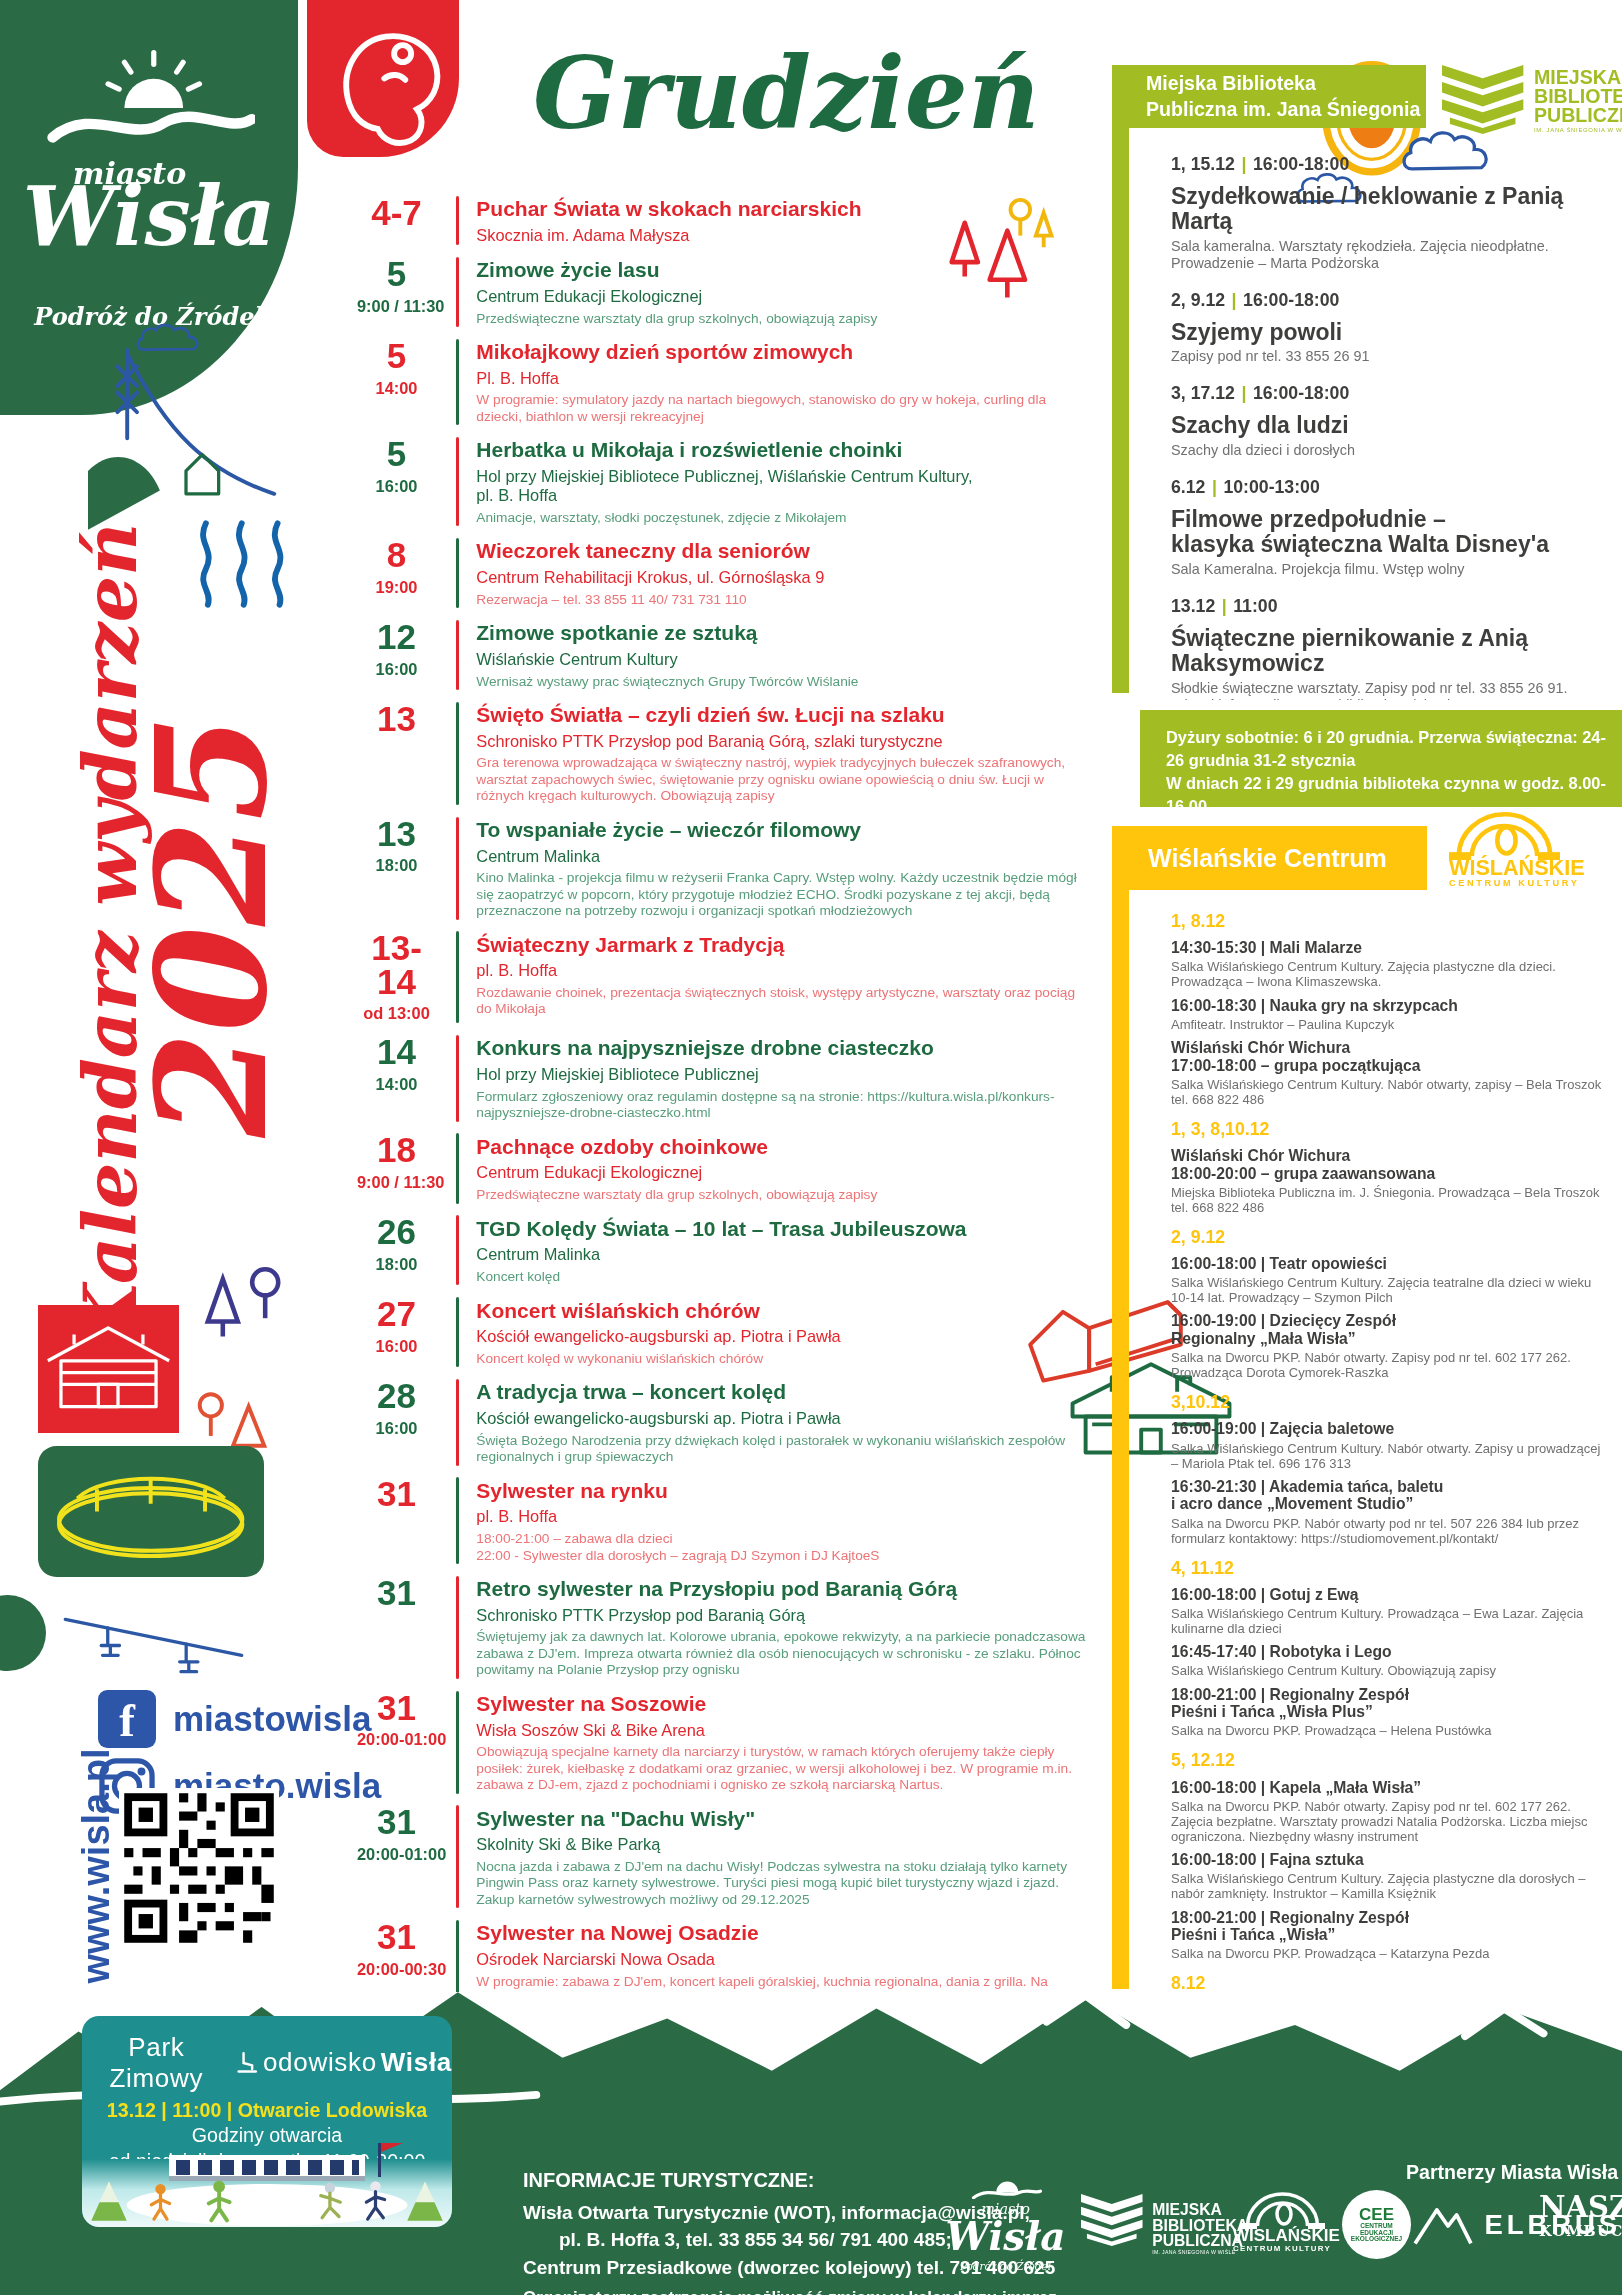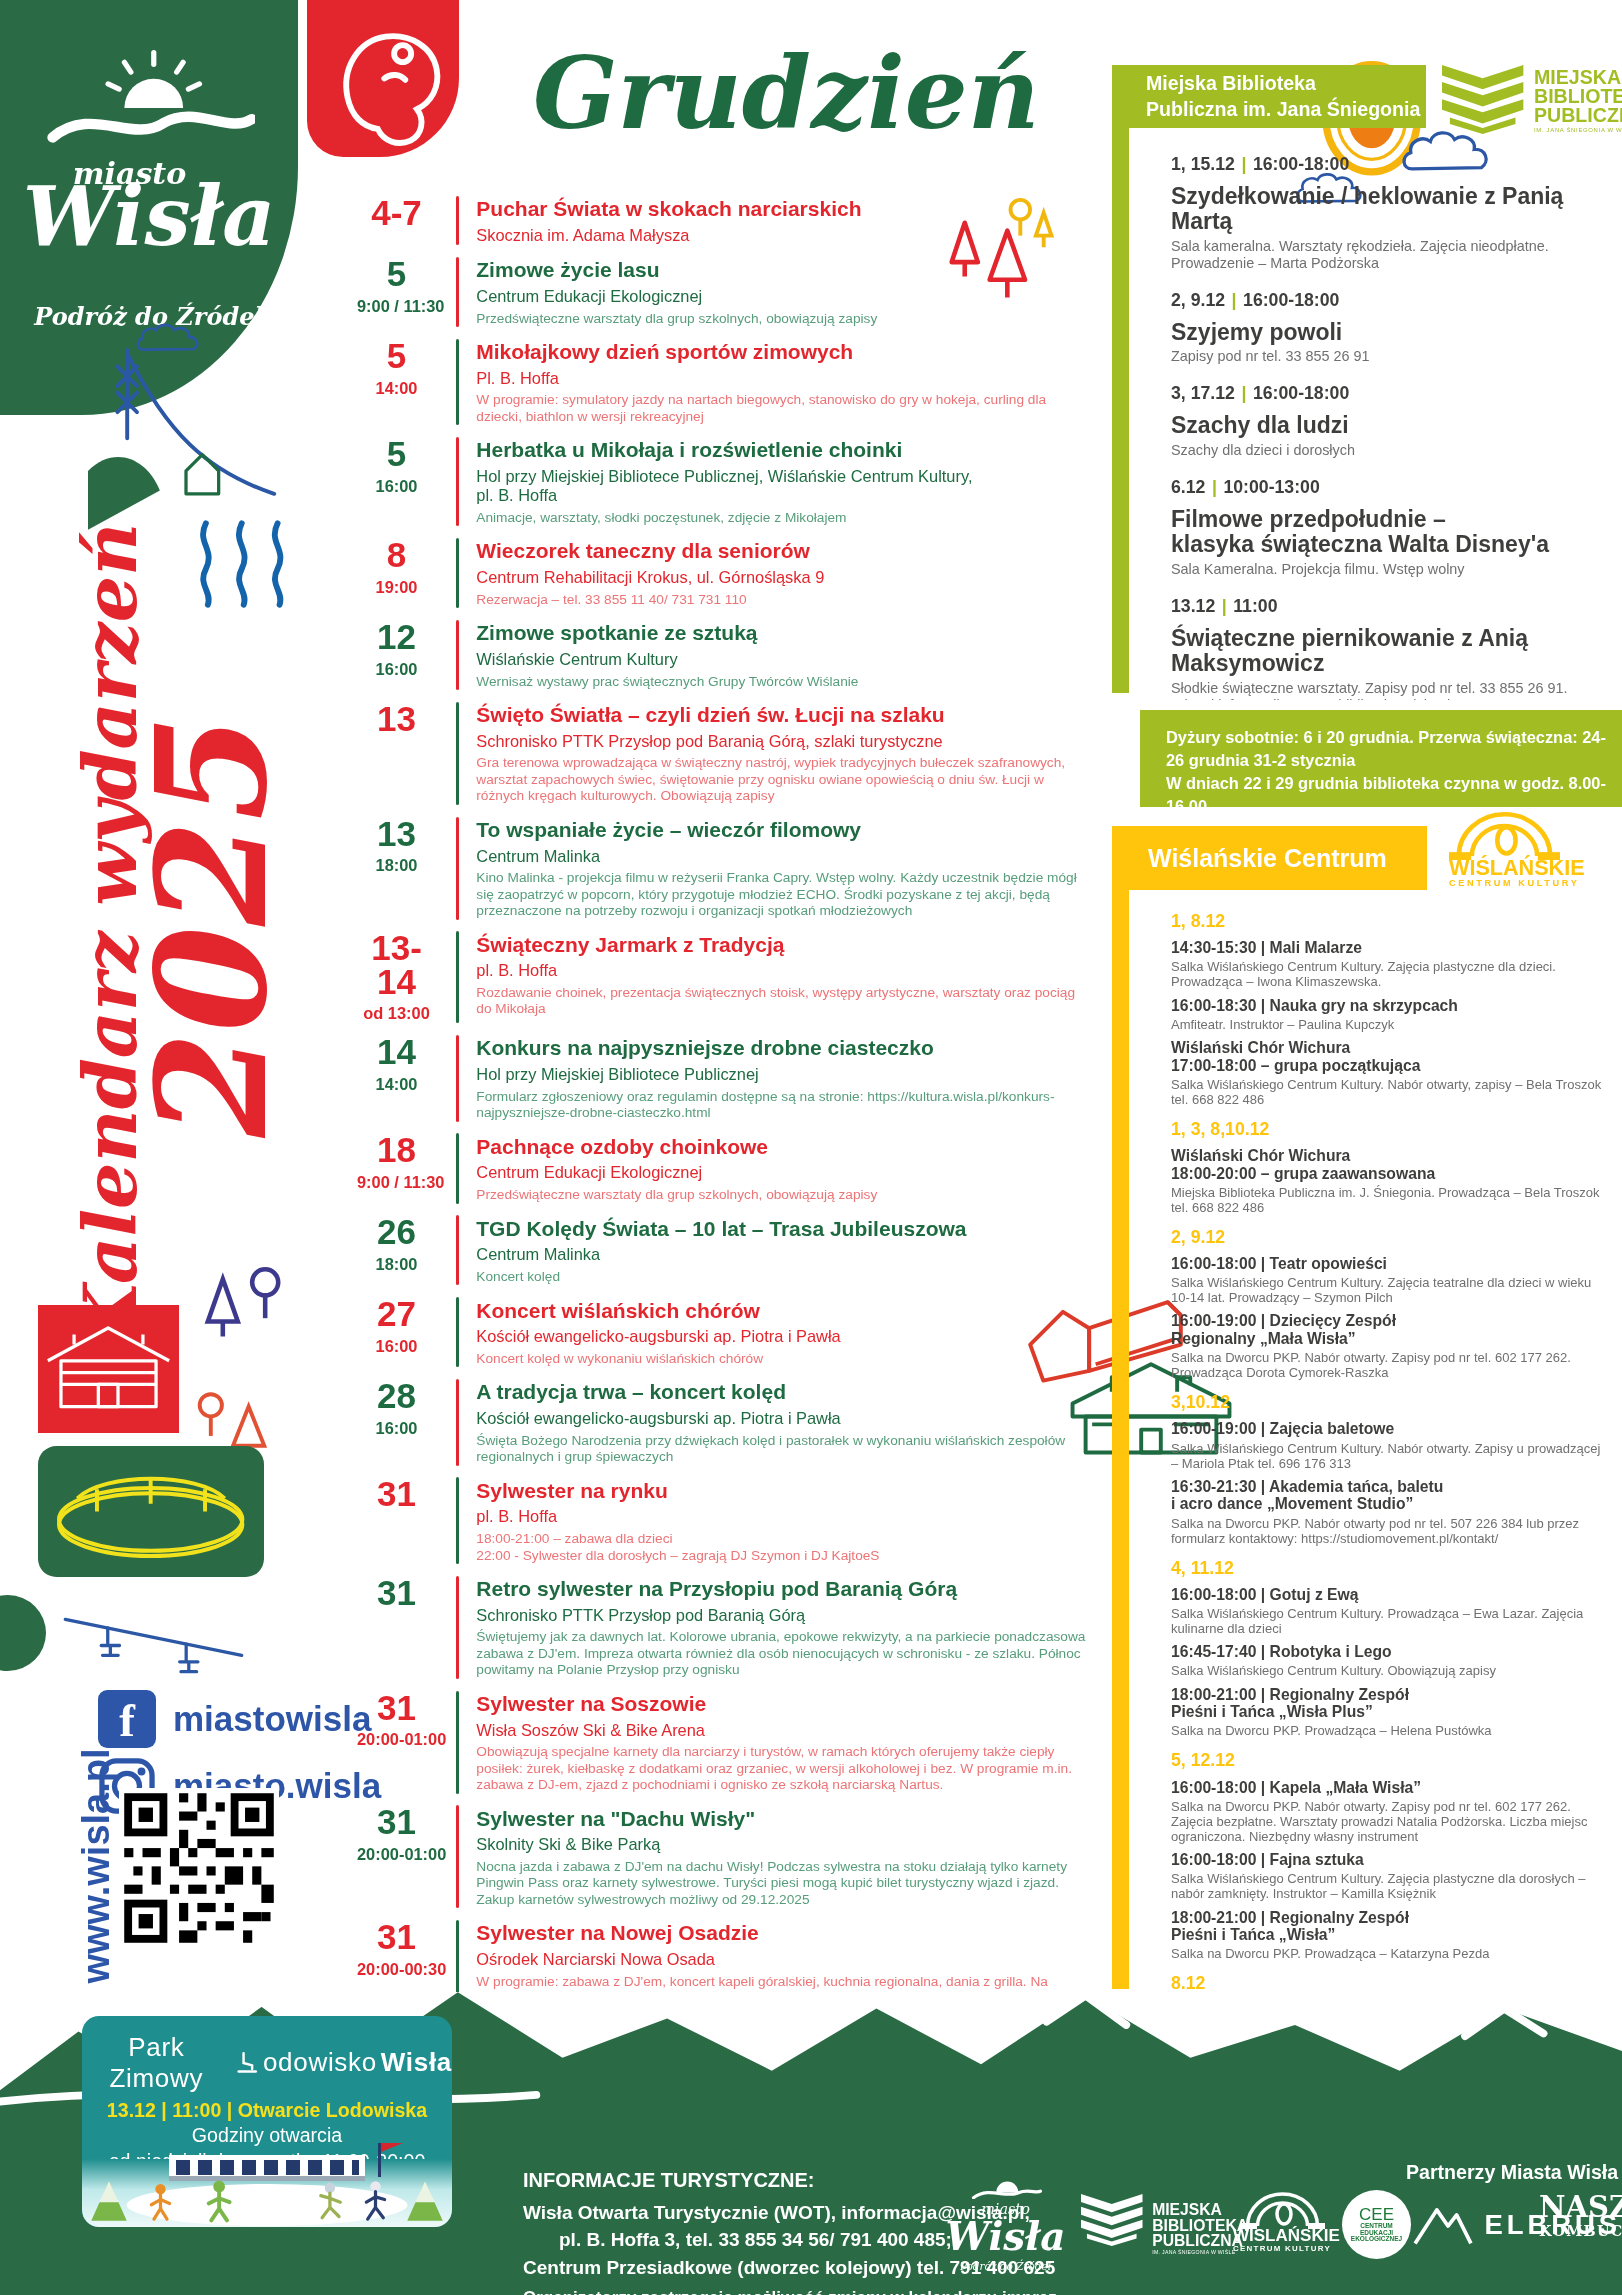--- a/index.html
+++ b/index.html
@@ -135,21 +135,21 @@
   .f-wisla .n{font-family:"DejaVu Serif",serif;font-style:italic;font-weight:700;font-size:39px;line-height:1}
   .f-wisla .t{font-family:"DejaVu Serif",serif;font-style:italic;font-size:10.5px;margin-top:3.9px}
   .f-mbp{left:1081px;top:2193px;display:flex;gap:9.2px;text-align:left;color:#fff;position:absolute}
   .f-mbp .txt{font-size:15.7px;font-weight:700;line-height:.98;margin-top:9.2px}
   .f-mbp .sub{font-size:5.2px;font-weight:400;letter-spacing:0.3px;margin-top:2px}
   .f-wck{left:1233px;top:2190px;width:98px}
   .f-wck .l1{font-size:17px;font-weight:700;line-height:1;margin-top:-3.9px}
   .f-wck .l2{font-size:7.9px;font-weight:700;letter-spacing:1.3px}
   .f-cee{left:1342px;top:2190px;width:69px;height:69px;background:#fff;border-radius:50%;color:#1e7a38;
          display:flex;flex-direction:column;justify-content:center}
-  .f-cee .big{font-size:17px;font-weight:400;line-height:1}
+  .f-cee .big{font-size:17px;font-weight:700;line-height:1}
   .f-cee .small{font-size:6.5px;font-weight:700;line-height:1.05}
   .partners-label{position:absolute;left:1406px;top:2161px;color:#fff;font-size:19.6px;font-weight:700}
   .f-elbrus{left:1412px;top:2201px;display:flex;align-items:center;gap:10.5px;position:absolute;color:#fff}
   .f-elbrus .txt{font-size:27.5px;font-weight:700;letter-spacing:3.9px}
   .f-komb{left:1539px;top:2193px;width:85px}
   .f-komb .l1{font-family:"DejaVu Serif",serif;font-weight:700;font-size:29px;line-height:1}
   .f-komb .l2{font-family:"DejaVu Serif",serif;font-weight:700;font-size:14.4px;letter-spacing:1.3px}
 
   .deco{position:absolute}
 </style>

